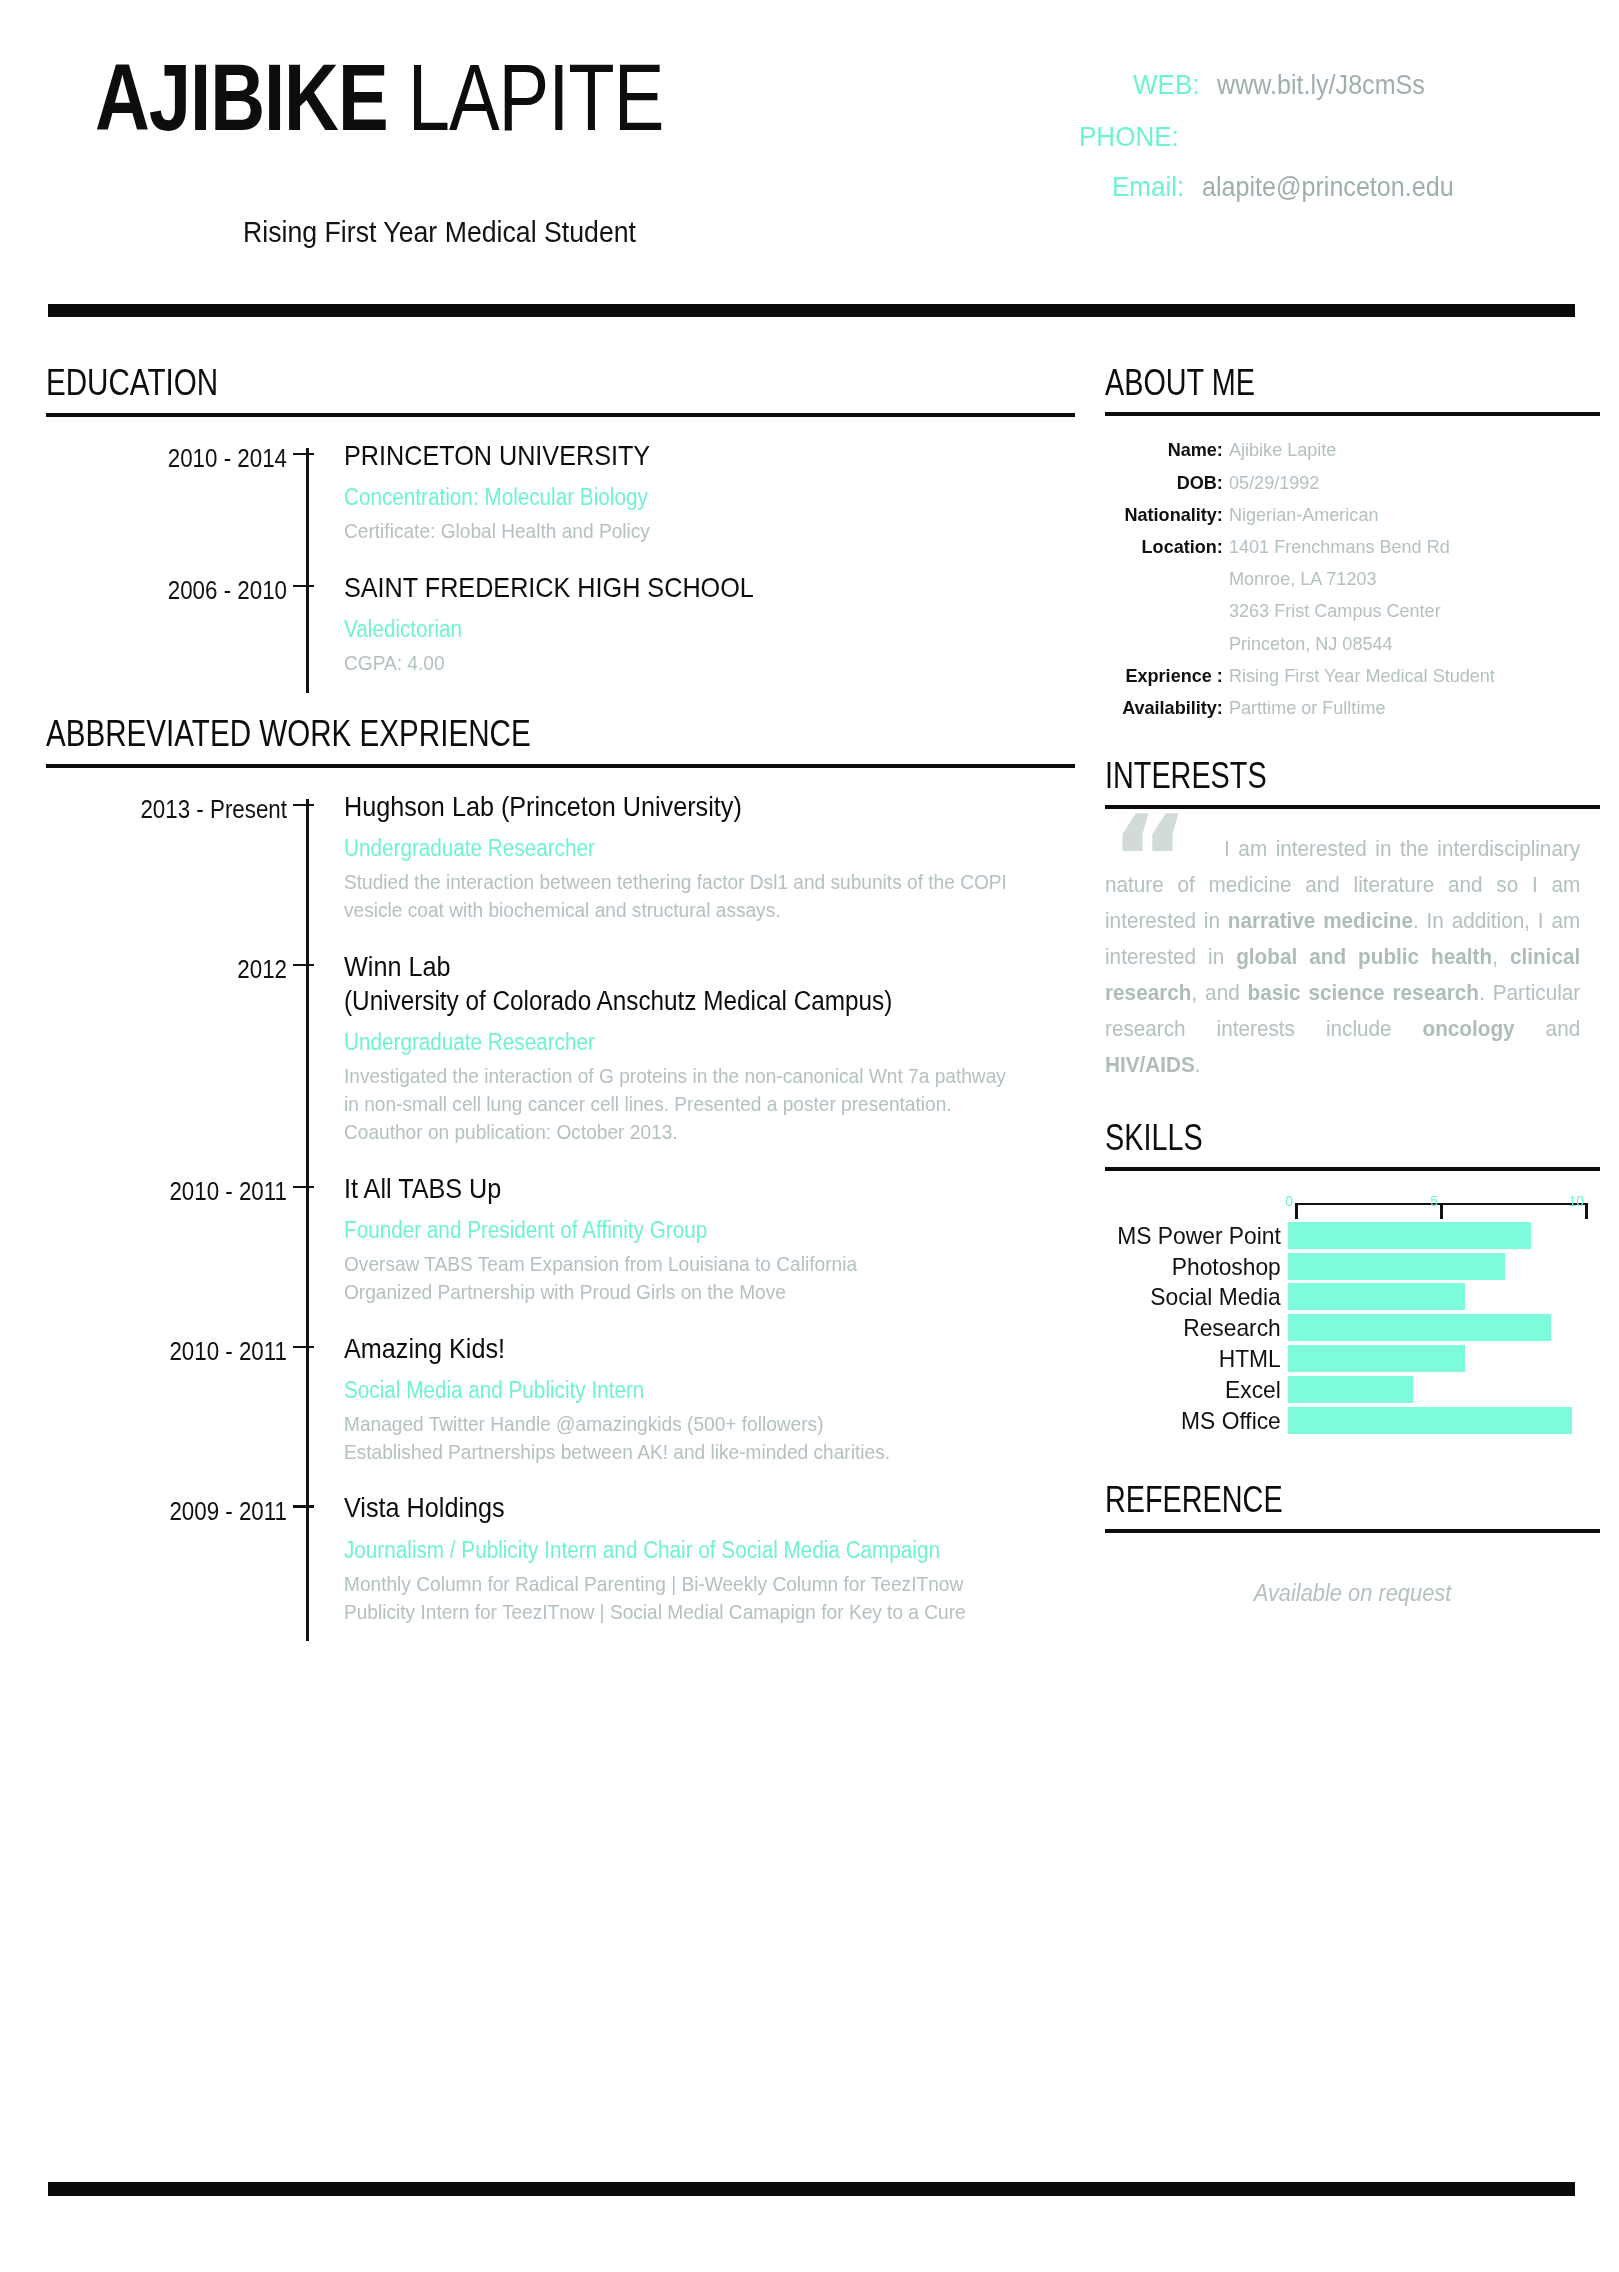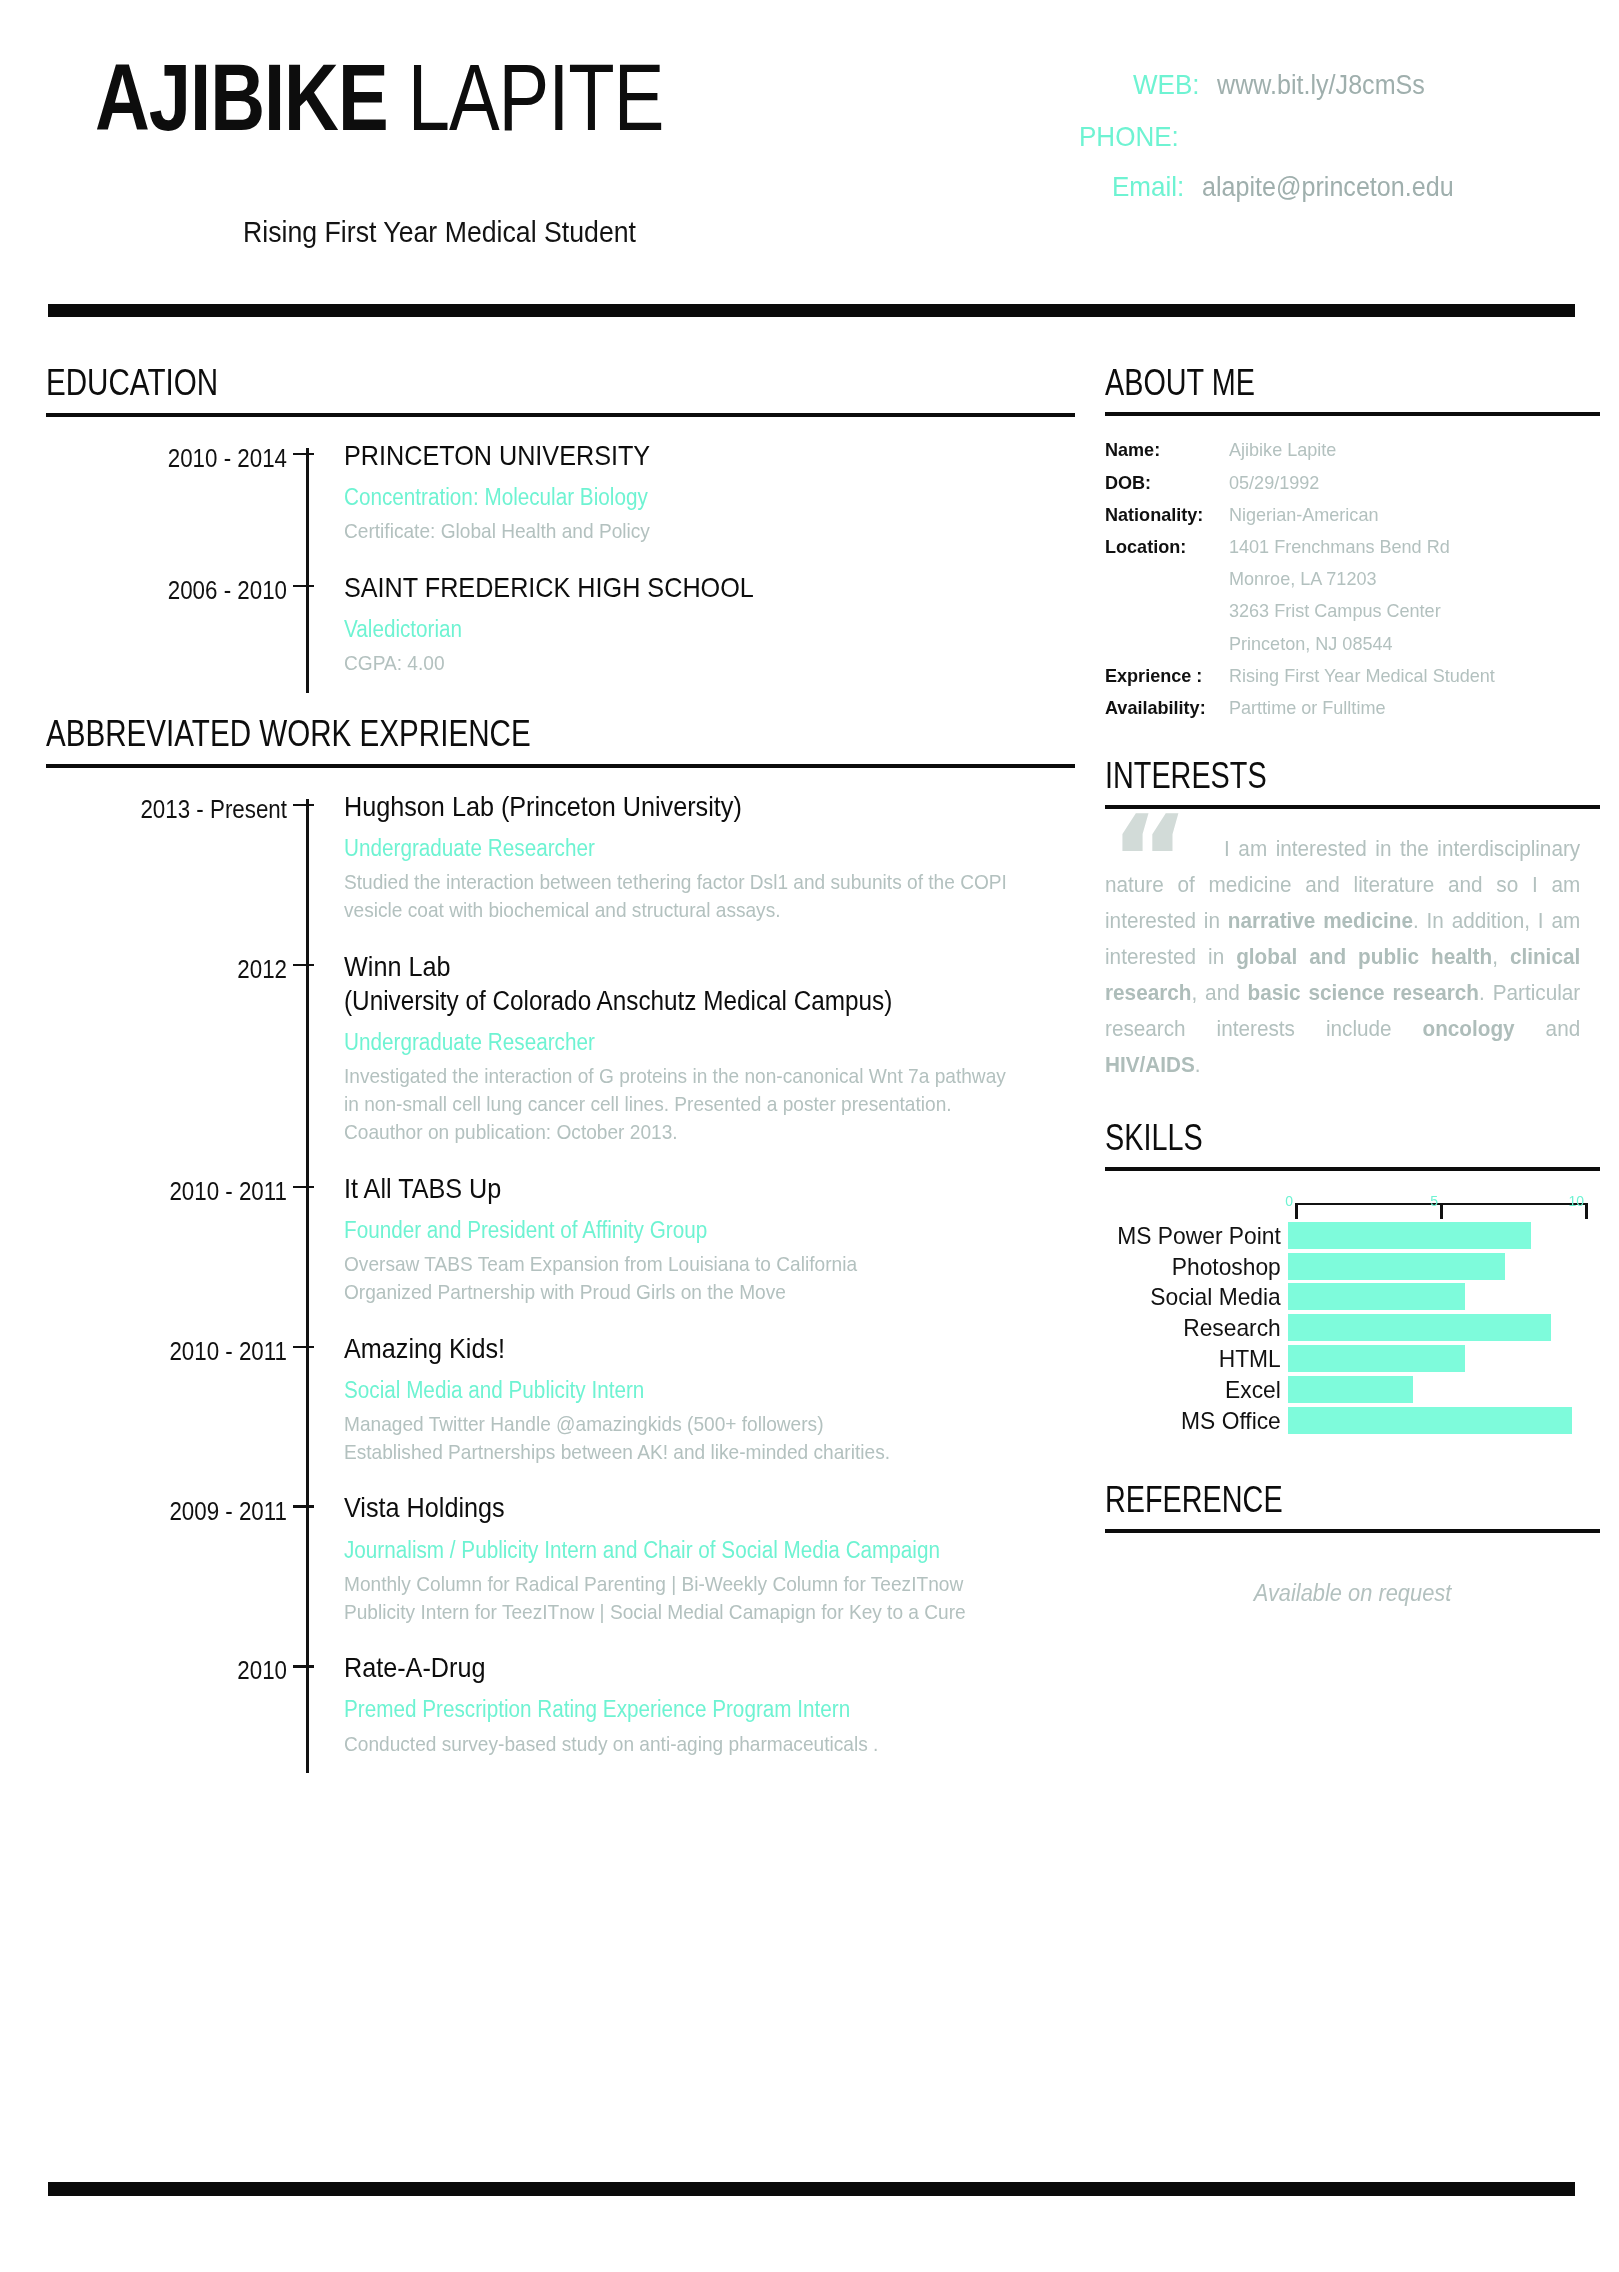--- a/index.html
+++ b/index.html
@@ -93,21 +93,21 @@
     white-space: nowrap;
   }
   .tl-desc {
     font-size: 21px; line-height: 28px; color: #B3C1BF;
     margin-top: 6.3px; transform: scaleX(0.91); transform-origin: left top;
     max-width: 819px;
   }
   .tl-desc.wide { max-width: 851px; }
 
   
-  .about { margin-top: 19px; }
+  .about { margin-top: 19px; text-align: right; }
   .about-row { display: flex; align-items: baseline; margin-bottom: 3.2px; }
   .about-label {
     width: 124px; flex: 0 0 124px;
     font-size: 19px; line-height: 29px; color: #101010; font-weight: 700;
     transform: scaleX(0.95); transform-origin: left top;
     white-space: nowrap;
   }
   .about-value {
     font-size: 19px; line-height: 29px; color: #B3C1BF;
     transform: scaleX(0.95); transform-origin: left top; white-space: nowrap;
@@ -276,29 +276,20 @@
         <div class="tl-item">
           <div class="tl-date">2009 - 2011</div>
           <div class="tl-cross"></div>
           <div class="tl-body">
             <div class="tl-org">Vista Holdings</div>
             <div class="tl-role">Journalism / Publicity Intern and Chair of Social Media Campaign</div>
             <div class="tl-desc wide">Monthly Column for Radical Parenting | Bi-Weekly Column for TeezITnow<br>Publicity Intern for TeezITnow | Social Medial Camapign for Key to a Cure</div>
           </div>
         </div>
 
-        <div class="tl-item">
-          <div class="tl-date">2010</div>
-          <div class="tl-cross"></div>
-          <div class="tl-body">
-            <div class="tl-org">Rate-A-Drug</div>
-            <div class="tl-role">Premed Prescription Rating Experience Program Intern</div>
-            <div class="tl-desc">Conducted survey-based study on anti-aging pharmaceuticals .</div>
-          </div>
-        </div>
 
       </div>
     </div>
   </div>
 
   <div class="col-right">
 
     <div class="sec">
       <div class="sec-title">ABOUT ME</div>
       <div class="sec-rule"></div>

